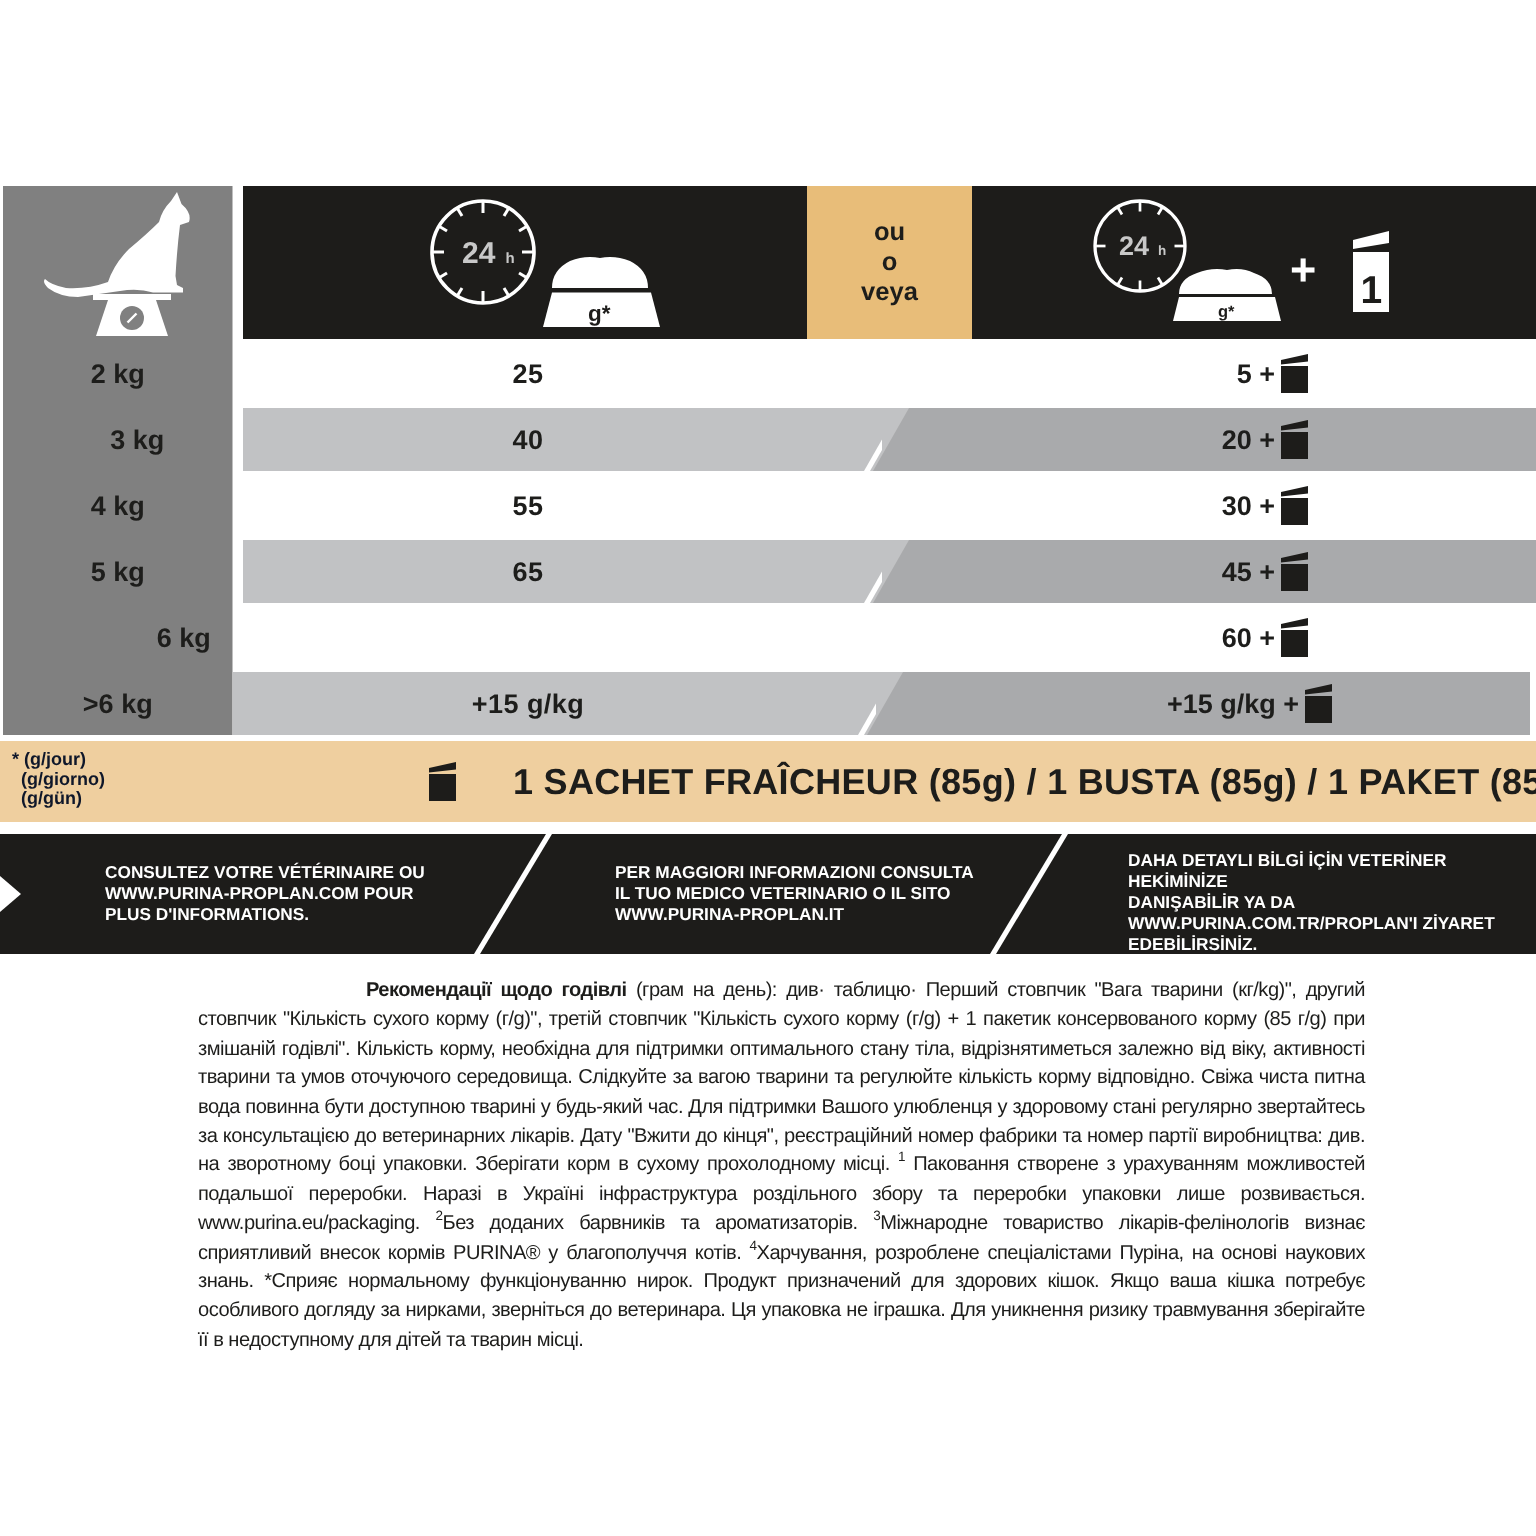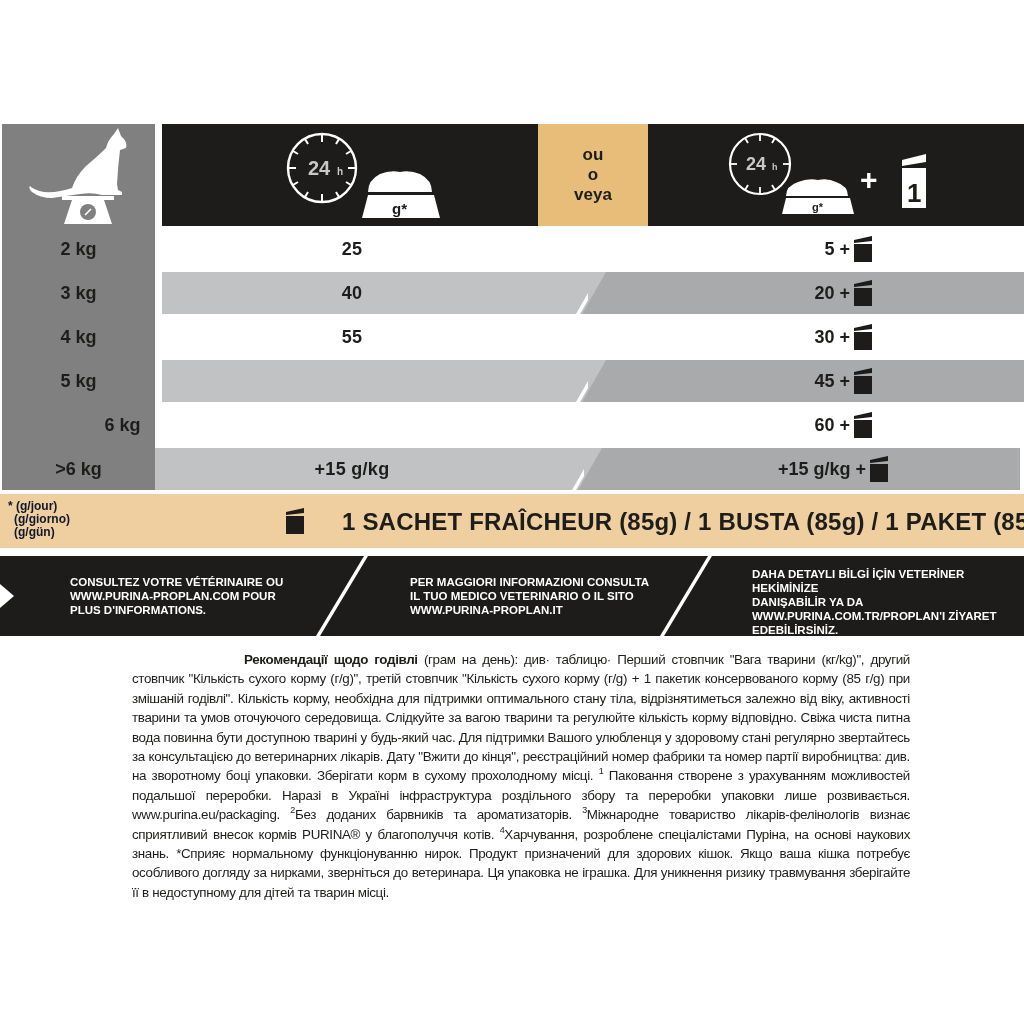--- a/index.html
+++ b/index.html
@@ -105,21 +105,21 @@
     <path fill="#fff" d="M62 68 L126 68 L130 84 L58 84 Z"></path>
     <text x="88" y="81" fill="#1d1c1a" font-family="Liberation Sans, sans-serif" font-weight="bold" font-size="11">g*</text>
     <text x="136" y="60" fill="#fff" font-family="Liberation Sans, sans-serif" font-weight="bold" font-size="30">+</text>
     <path fill="#fff" d="M178 30 L202 24 L202 32 L178 36 Z"></path>
     <rect x="178" y="38" width="24" height="40" fill="#fff"></rect>
     <text x="183" y="72" fill="#1d1c1a" font-family="Liberation Sans, sans-serif" font-weight="bold" font-size="26">1</text>
   </svg>
 </div>
 
 <div class="abs row-label" style="top:228px;">2 kg</div>
-<div class="abs row-label" style="top:272px;">3 kg</div>
+<div class="abs row-label" style="top:272px;padding-left:13px;">3 kg</div>
 <div class="abs row-label" style="top:316px;">4 kg</div>
 <div class="abs row-label" style="top:360px;">5 kg</div>
 <div class="abs row-label" style="top:404px;margin-left:44px;">6 kg</div>
 <div class="abs row-label" style="top:448px;">&gt;6 kg</div>
 
 <div class="abs row-bg white" style="top:228px;">
   <div class="cell-mid">25</div>
   <div class="cell-right">
     <span>5 +</span>
     <span class="pouch"><svg width="18" height="26" viewBox="0 0 18 26">
@@ -149,20 +149,21 @@
     <span class="pouch"><svg width="18" height="26" viewBox="0 0 18 26">
           <path fill="#1d1c1a" d="M0 4 L18 0 L18 5 L0 7 Z"></path>
           <rect x="0" y="8" width="18" height="18" fill="#1d1c1a"></rect>
         </svg></span>
   </div>
 </div>
 
 <div class="abs row-bg gray" style="top:360px;">
   <div class="row-right"></div>
   <div class="row-right-gap"></div>
+  <div class="cell-mid">65</div>
   <div class="cell-right">
     <span>45 +</span>
     <span class="pouch"><svg width="18" height="26" viewBox="0 0 18 26">
           <path fill="#1d1c1a" d="M0 4 L18 0 L18 5 L0 7 Z"></path>
           <rect x="0" y="8" width="18" height="18" fill="#1d1c1a"></rect>
         </svg></span>
   </div>
 </div>
 
 <div class="abs row-bg white" style="top:404px;">

